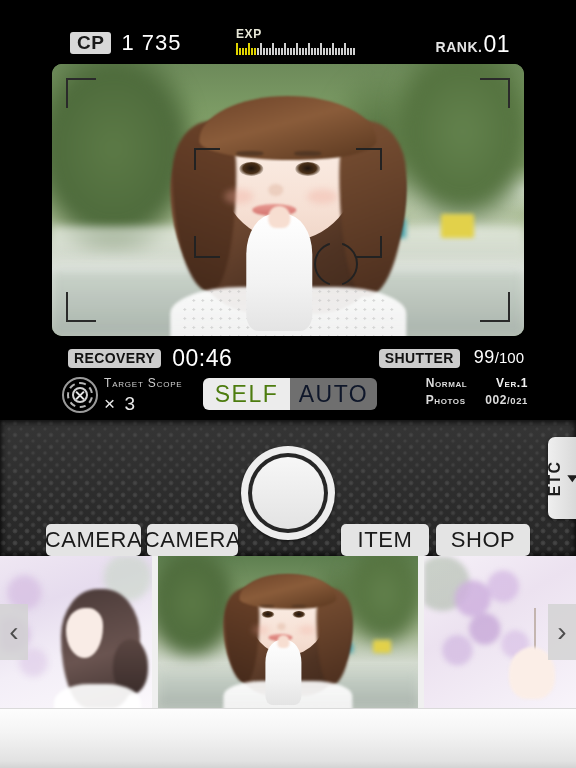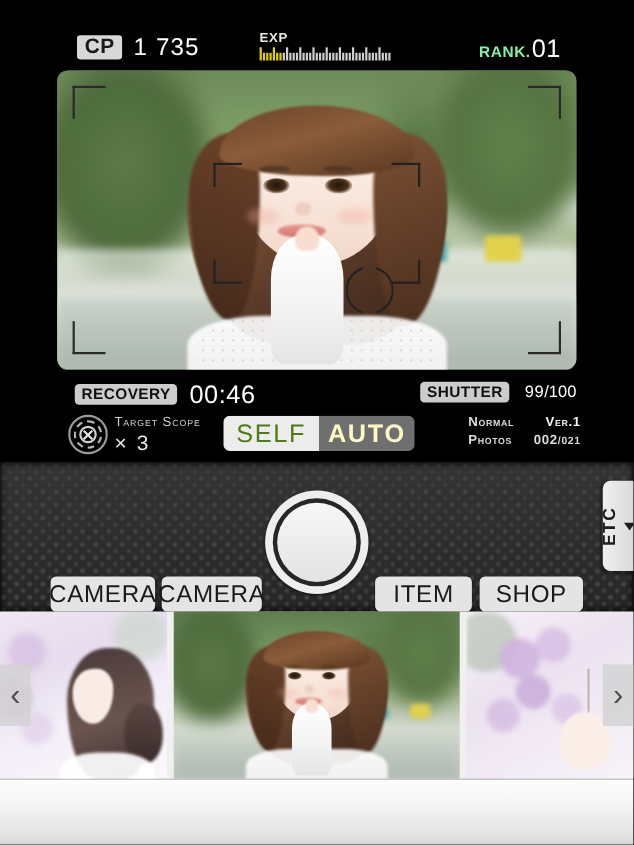--- a/index.html
+++ b/index.html
@@ -20,21 +20,21 @@
 
   .exp-group{ position:absolute; left:236px; top:27px; width:175px; }
   .exp-label{ color:#e8e8d8; font-size:12px; letter-spacing:0.6px; font-weight:bold;}
   .exp-bar{ margin-top:2px; height:12px; display:flex; align-items:flex-end; gap:0px; }
   .tick{ width:2px; margin-right:1px; background:#cfcfcf; }
   .tick.tall{ height:12px; }
   .tick.short{ height:7px; }
   .tick.fill{ background:#e0d400; }
 
   .rank-group{ position:absolute; right:66px; top:31px; display:flex; align-items:baseline; }
-  .rank-word{ color:#86efac; font-size:14px; letter-spacing:0.5px; font-weight:bold;}
+  .rank-word{ color:#e5e5e5; font-size:14px; letter-spacing:0.5px; font-weight:bold;}
   .rank-num{ color:#fff; font-size:23px; margin-left:1px; letter-spacing:0.5px;}
 
   
   .viewfinder{
     position:absolute; left:52px; top:64px; width:472px; height:272px;
     border-radius:10px; overflow:hidden; background:#7a9a6a;
   }
   .vf-photo{ position:absolute; inset:0; }
   
   .vf-bg{
@@ -135,21 +135,21 @@
   
   .infopanel{ position:absolute; left:0; top:340px; width:576px; height:80px; background:#000; }
   .row1{ position:absolute; left:0; top:6px; width:576px; height:26px; }
   .lbl-badge{
     display:inline-block; background:#cccccc; color:#111; font-size:14px; font-weight:bold;
     padding:1px 6px 2px; border-radius:4px; letter-spacing:0.4px; line-height:1.15;
   }
   .recovery{ position:absolute; left:68px; top:1px; display:flex; align-items:center; gap:11px; }
   .recovery .tval{ color:#fff; font-size:23px; letter-spacing:0.5px; line-height:1;}
   .shutter{ position:absolute; right:52px; top:1px; display:flex; align-items:baseline; gap:14px; }
-  .shutter .big{ color:#fff; font-size:15px; letter-spacing:.5px;}
+  .shutter .big{ color:#fff; font-size:18px; letter-spacing:.5px;}
   .shutter .small{ color:#fff; font-size:15px; }
 
   .row2{ position:absolute; left:0; top:36px; width:576px; height:42px; }
   .scope{ position:absolute; left:62px; top:0px; width:150px; height:42px; }
   .scope-icon{ position:absolute; left:0; top:1px; width:36px; height:36px; }
   .scope-icon .ring{ position:absolute; inset:0; border:2px solid #9a9a9a; border-radius:50%; }
   .scope-icon .ring2{ position:absolute; left:5px; top:5px; right:5px; bottom:5px;
      border:2px dashed #b4b4b4; border-radius:50%; }
   .scope-icon .core{ position:absolute; left:10px; top:10px; width:16px; height:16px;
      border:2px solid #d0d0d0; border-radius:50%; }
@@ -157,21 +157,21 @@
   .scope-icon .x1{ transform:rotate(45deg);} .scope-icon .x2{ transform:rotate(-45deg);}
   .scope-text{ position:absolute; left:42px; top:0px; color:#cfcfcf; font-size:12px;
      font-weight:normal; letter-spacing:.8px; font-variant:small-caps; }
   .scope-count{ position:absolute; left:42px; top:17px; color:#e9e9e9; font-size:19px; letter-spacing:2px;}
 
   .toggle{ position:absolute; left:203px; top:2px; width:174px; height:32px;
      border-radius:6px; overflow:hidden; display:flex; }
   .toggle div{ flex:1; display:flex; align-items:center; justify-content:center;
      font-size:23px; letter-spacing:1.5px; }
   .toggle .on{ background:#ececec; color:#4d7c0f; }
-  .toggle .off{ background:#6f6f6f; color:#fef9c3;font-weight:bold; }
+  .toggle .off{ background:#6f6f6f; color:#0f172a; }
 
   .meta{ position:absolute; right:48px; top:0px; display:grid;
      grid-template-columns:auto auto; column-gap:18px; row-gap:3px; }
   .meta span{ color:#dcdcdc; font-size:12px; font-weight:bold; letter-spacing:.6px; font-variant:small-caps;}
   .meta .v{ color:#f2f2f2;text-align:right; }
   .meta .vsm{ font-size:9.5px; }
 
   
   .body-panel{ position:absolute; left:0; top:420px; width:576px; height:136px;
     background-color:#2e2e2e;

